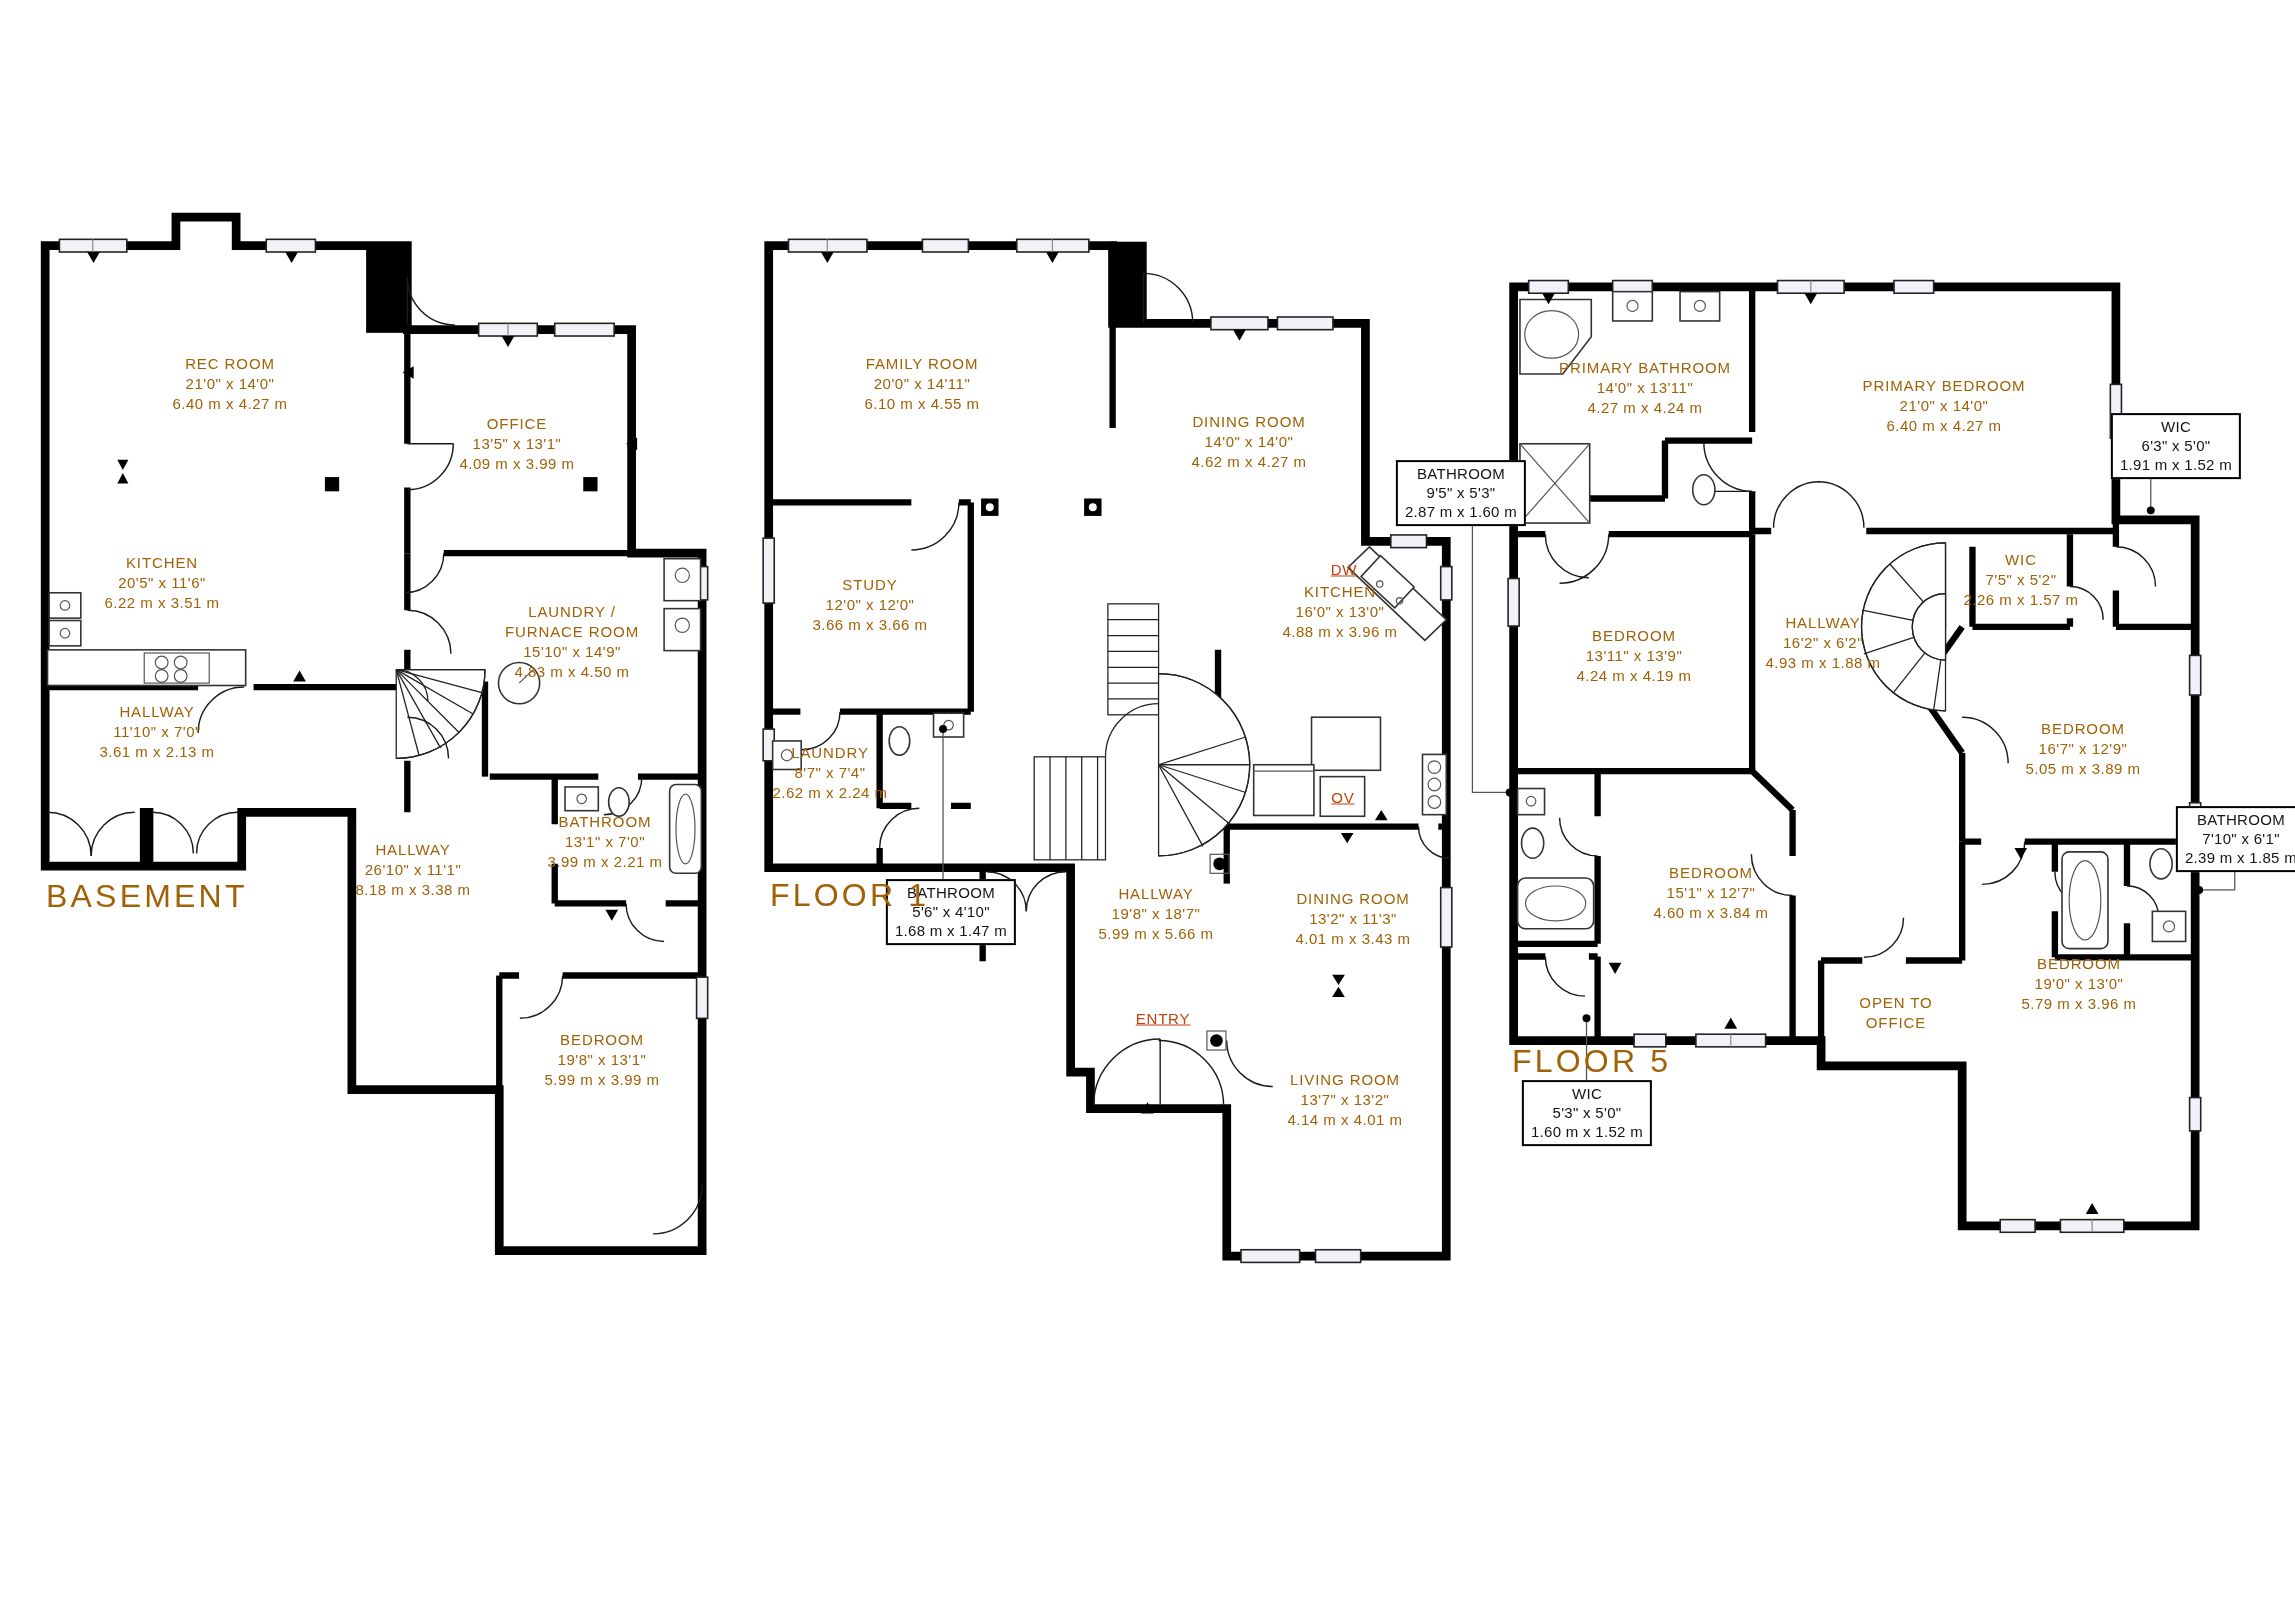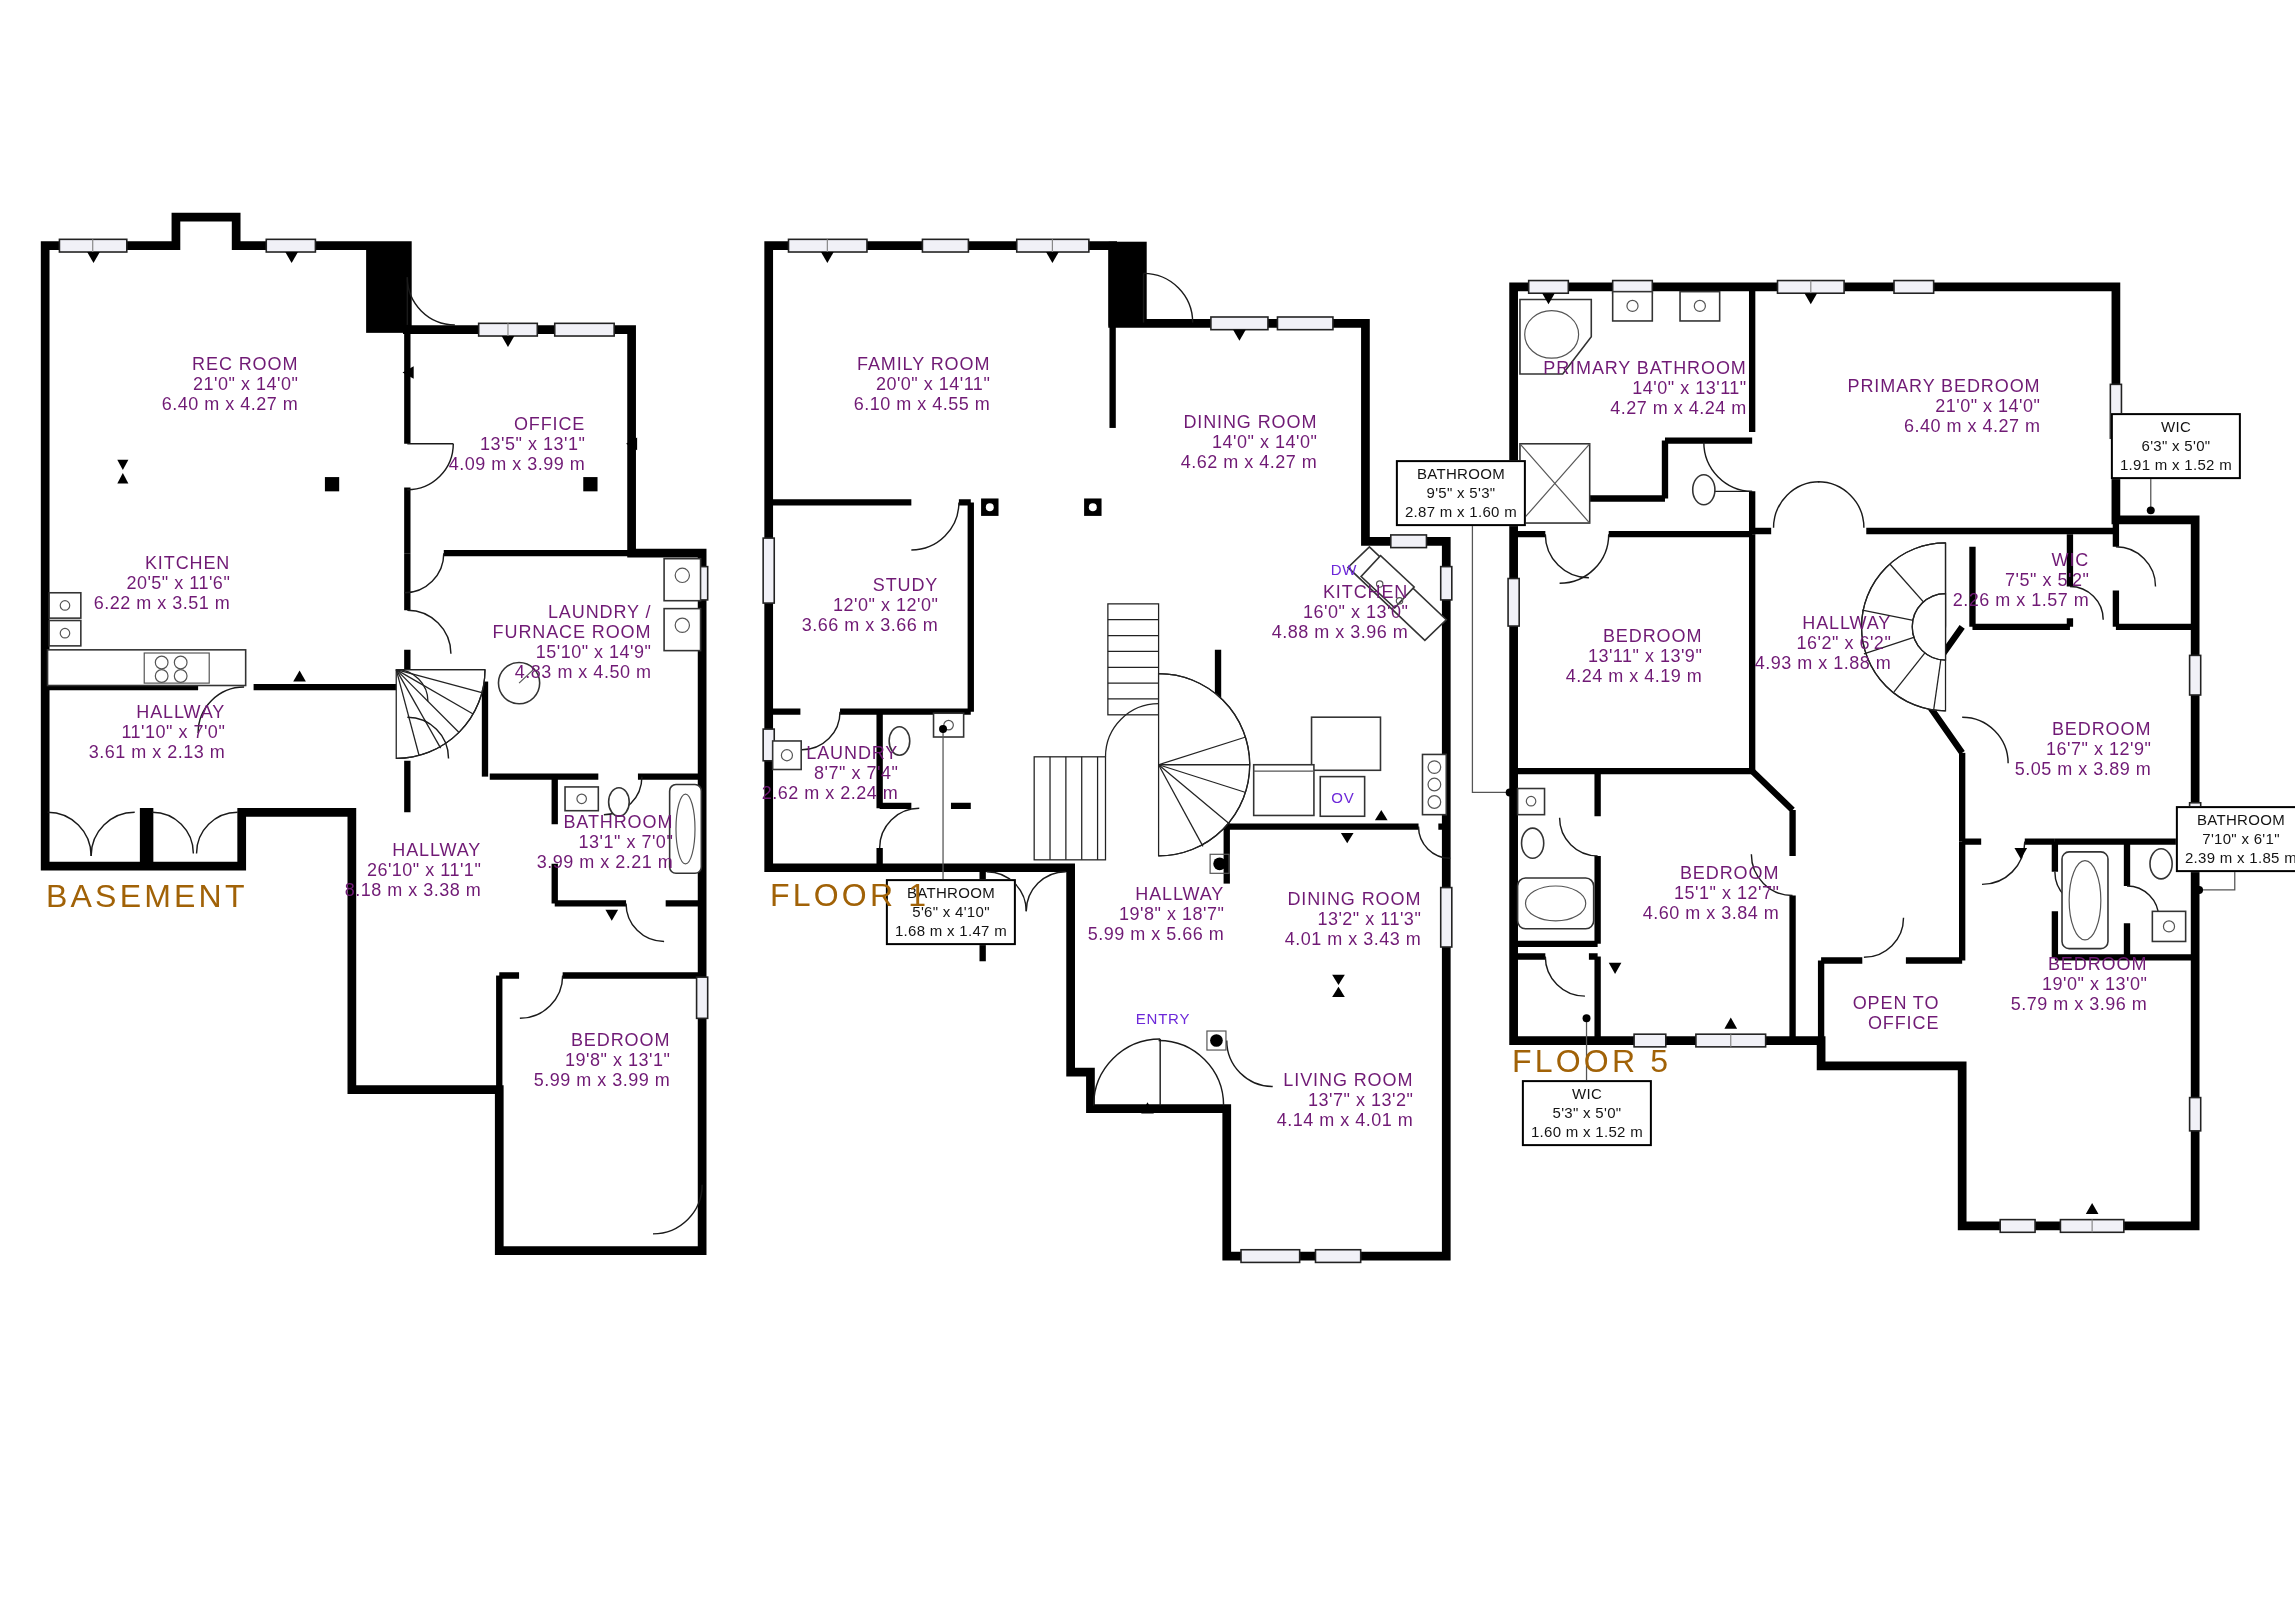--- a/index.html
+++ b/index.html
@@ -11,32 +11,32 @@
   .blk{fill:#000;stroke:none;}
   .door{stroke:#1a1a1a;stroke-width:1.8;fill:none;}
   .fix{stroke:#333;stroke-width:2;fill:#fff;}
   .fixl{stroke:#555;stroke-width:1.5;fill:none;}
   .win{fill:#f1f1f7;stroke:#222;stroke-width:2;}
   .winline{stroke:#888;stroke-width:1.5;}
   .tri{fill:#000;stroke:none;}
   .stair{stroke:#222;stroke-width:1.6;fill:none;}
   .leader{stroke:#555;stroke-width:1.6;fill:none;}
   .dot{fill:#000;}
-  .lbl{position:absolute;transform:translate(-50%,-50%);text-align:right;
-       font-size:18px;line-height:20px;letter-spacing:0.5px;color:#701a75;white-space:nowrap;}
+  .lbl{position:absolute;transform:translate(-50%,-50%);text-align:center;
+       font-size:15px;line-height:20px;letter-spacing:0.5px;color:#a16207;white-space:nowrap;}
   .lbl .nm{letter-spacing:0.9px;}
   .lbl span{display:block;}
   .lbl span:empty{display:none;}
   .callout{position:absolute;transform:translate(-50%,-50%);text-align:center;
        font-size:15px;line-height:19px;letter-spacing:0.3px;color:#141414;white-space:nowrap;
        background:#fff;border:2px solid #000;padding:2.4px 7.1px;}
   .callout span{display:block;}
   .floor-title{position:absolute;font-size:32px;letter-spacing:3.2px;color:#a16207;white-space:nowrap;}
   .small-note{position:absolute;transform:translate(-50%,0);font-size:20px;letter-spacing:1.3px;color:#9a9a9a;white-space:nowrap;}
-  .applbl{position:absolute;transform:translate(-50%,-50%);font-size:15px;letter-spacing:0.8px;color:#6d28d9;white-space:nowrap;}
+  .applbl{position:absolute;transform:translate(-50%,-50%);font-size:15px;letter-spacing:0.8px;color:#c2410c;white-space:nowrap;text-decoration:underline;}
 </style>
 </head>
 <body>
 
 <div id="page">
 
 <svg width="2295" height="1623" viewBox="0 0 2896 2048">
 
   <g>
     <path class="wall-out" d="M57,310 L222,310 L222,274 L298,274 L298,310 L514,310 L514,416 L797,416 L797,698 L886,698 L886,1578 L630,1578 L630,1375 L444,1375 L444,1025 L305,1025 L305,1093 L188,1093 L188,1025 L182,1025 L182,1093 L57,1093 Z"></path>

